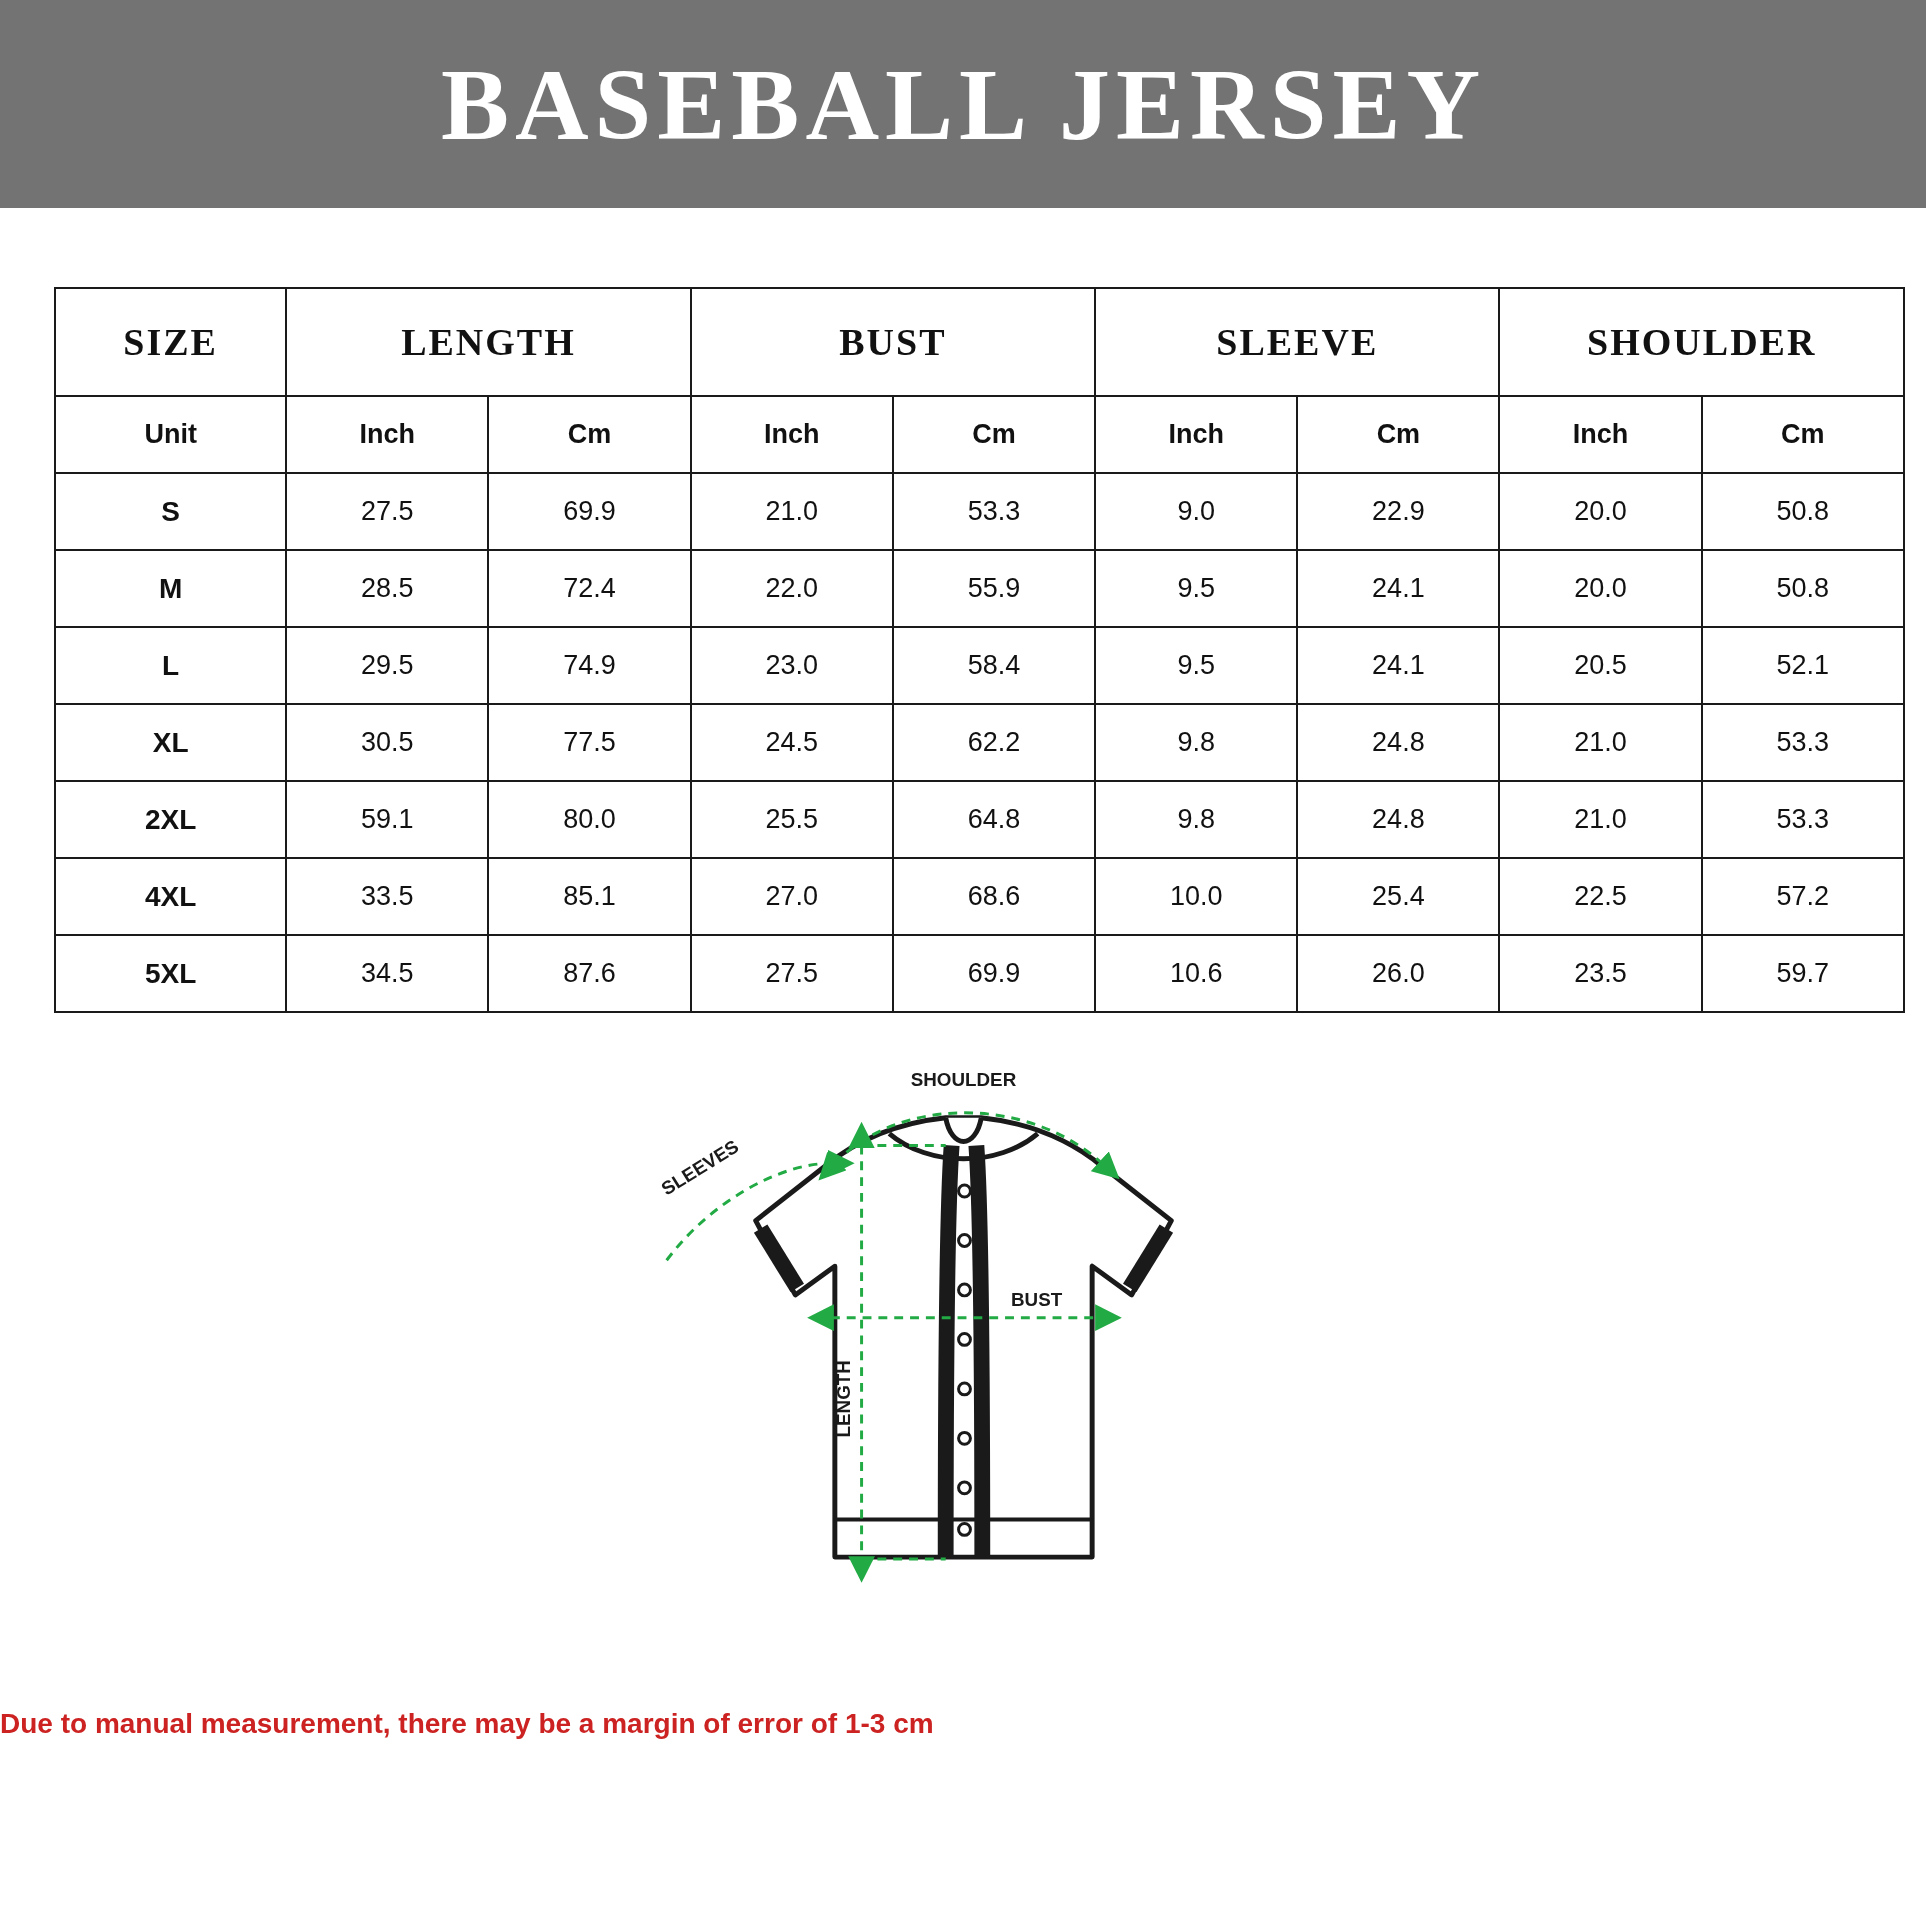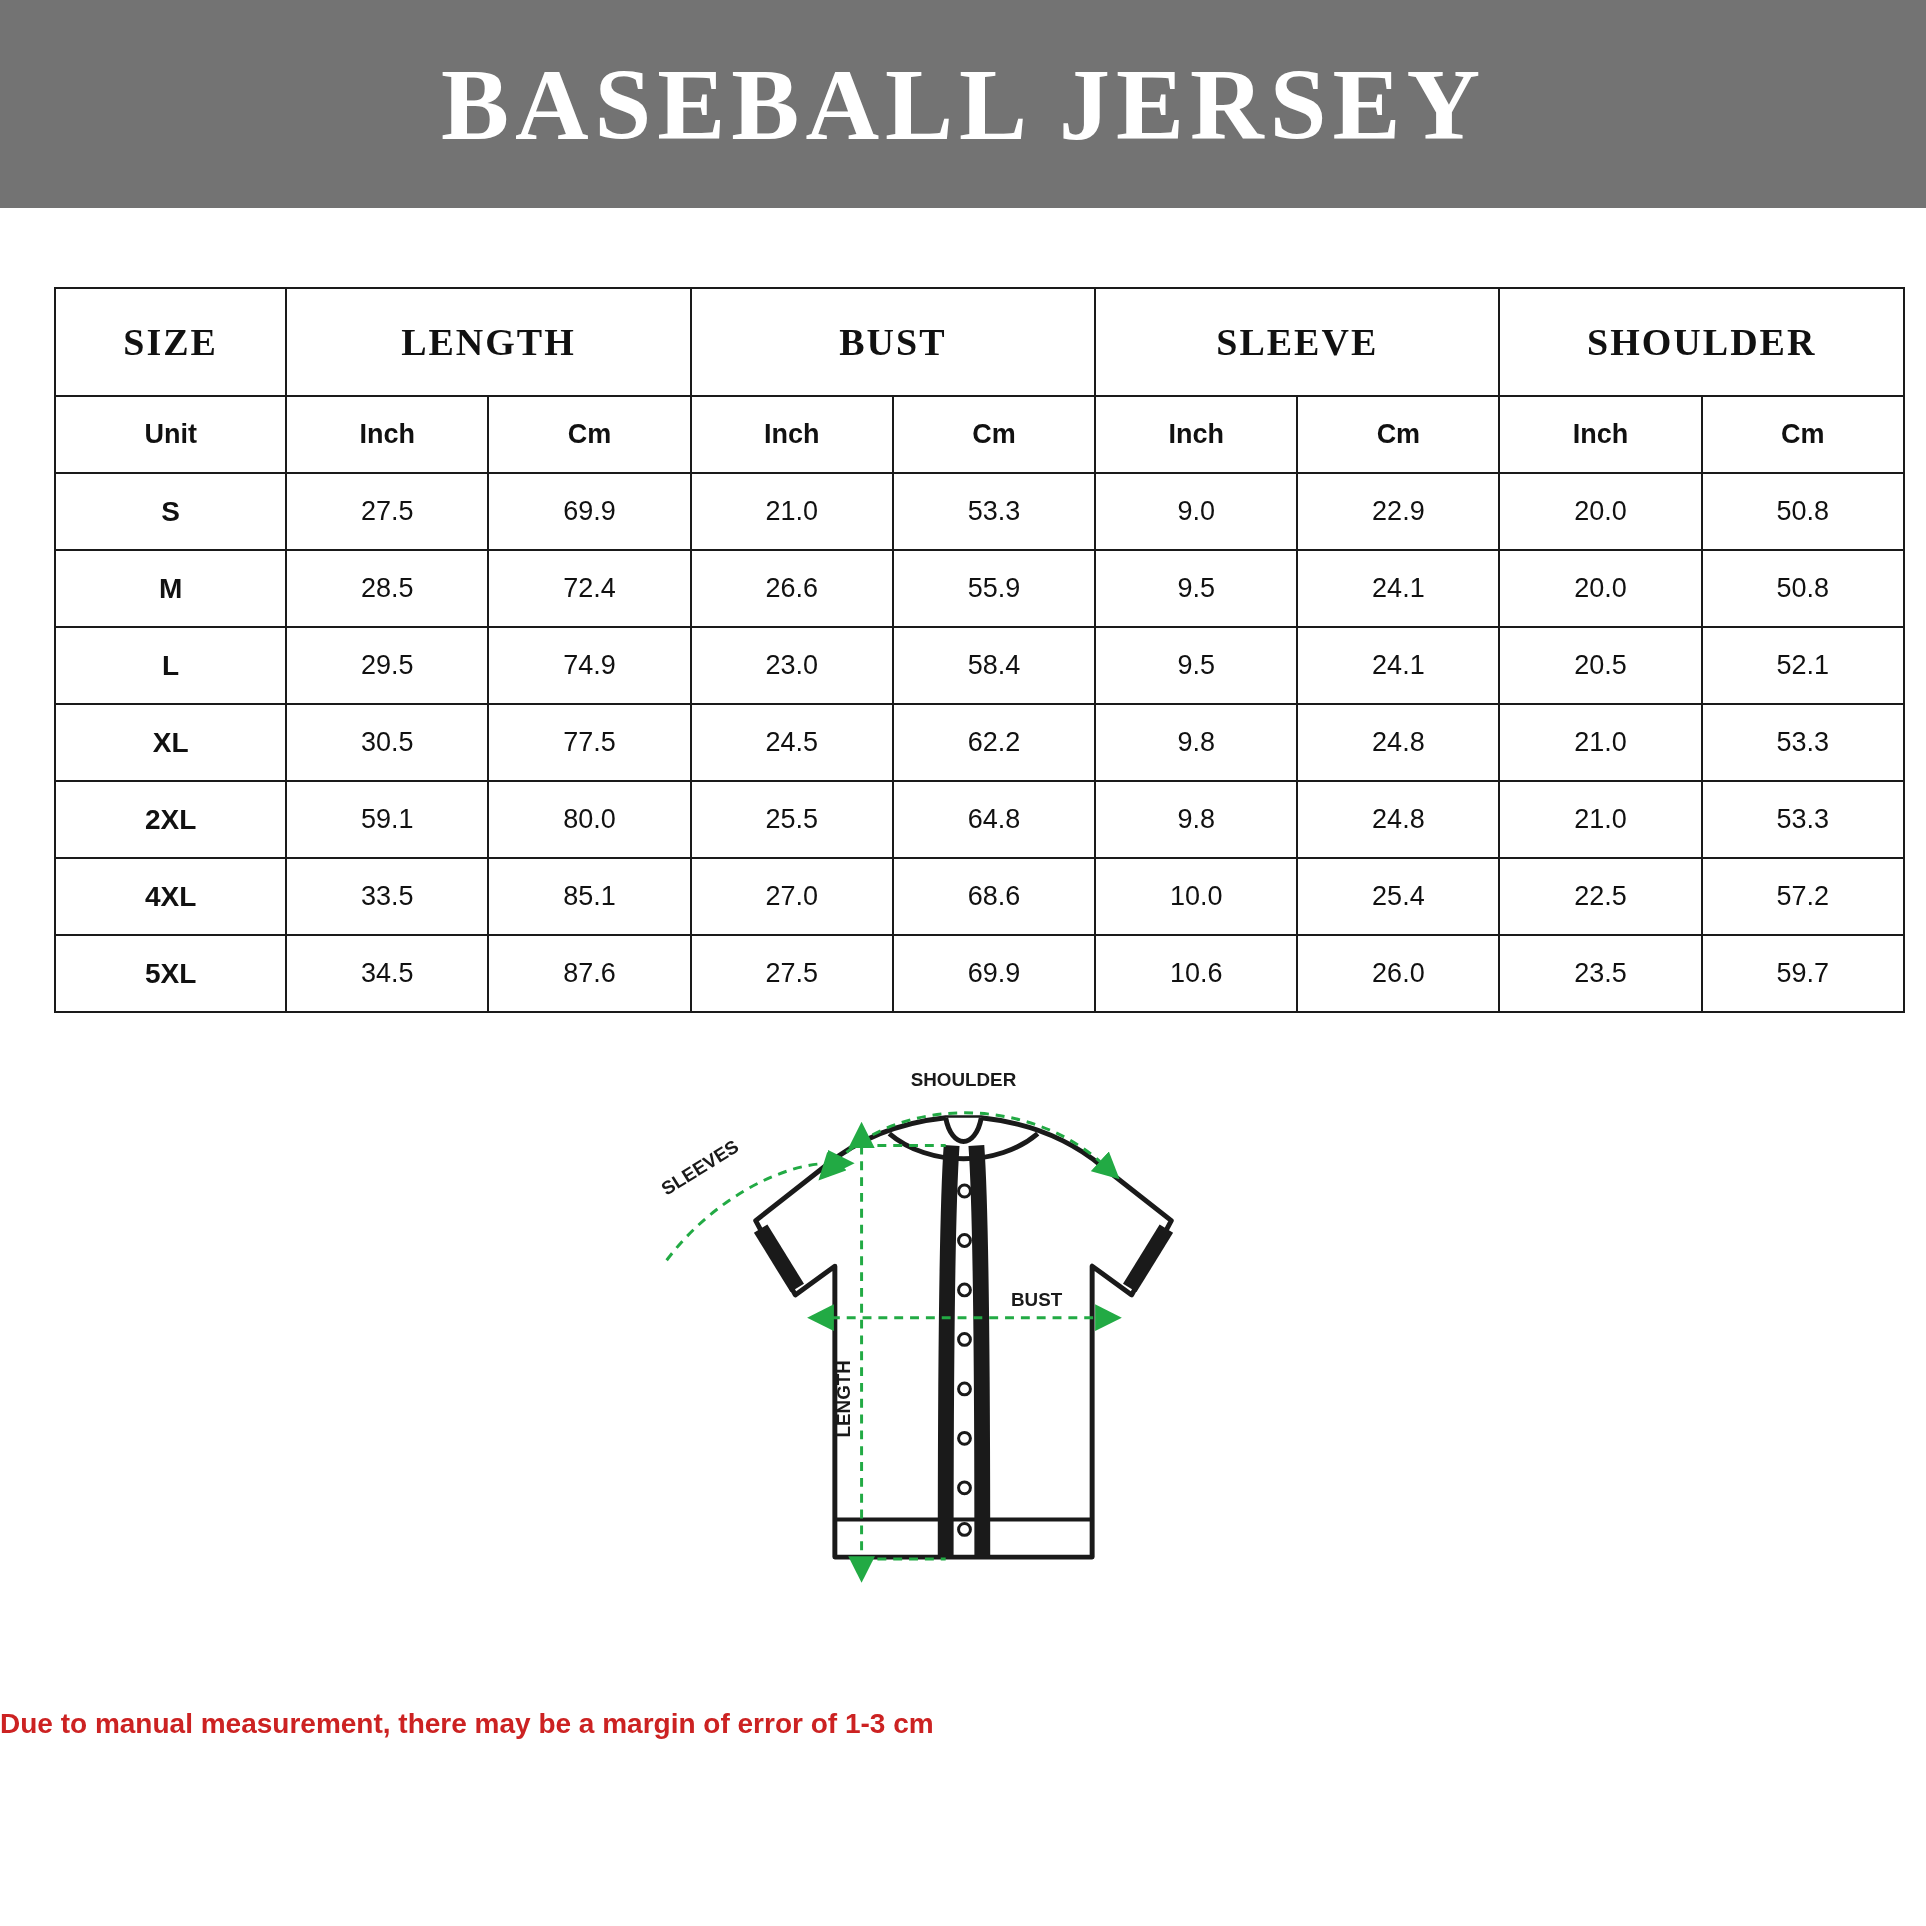--- a/index.html
+++ b/index.html
@@ -135,21 +135,21 @@
         <td>53.3</td>
         <td>9.0</td>
         <td>22.9</td>
         <td>20.0</td>
         <td>50.8</td>
       </tr>
       <tr>
         <td class="size-cell">M</td>
         <td>28.5</td>
         <td>72.4</td>
-        <td>26.6</td>
+        <td>22.0</td>
         <td>55.9</td>
         <td>9.5</td>
         <td>24.1</td>
         <td>20.0</td>
         <td>50.8</td>
       </tr>
       <tr>
         <td class="size-cell">L</td>
         <td>29.5</td>
         <td>74.9</td>

